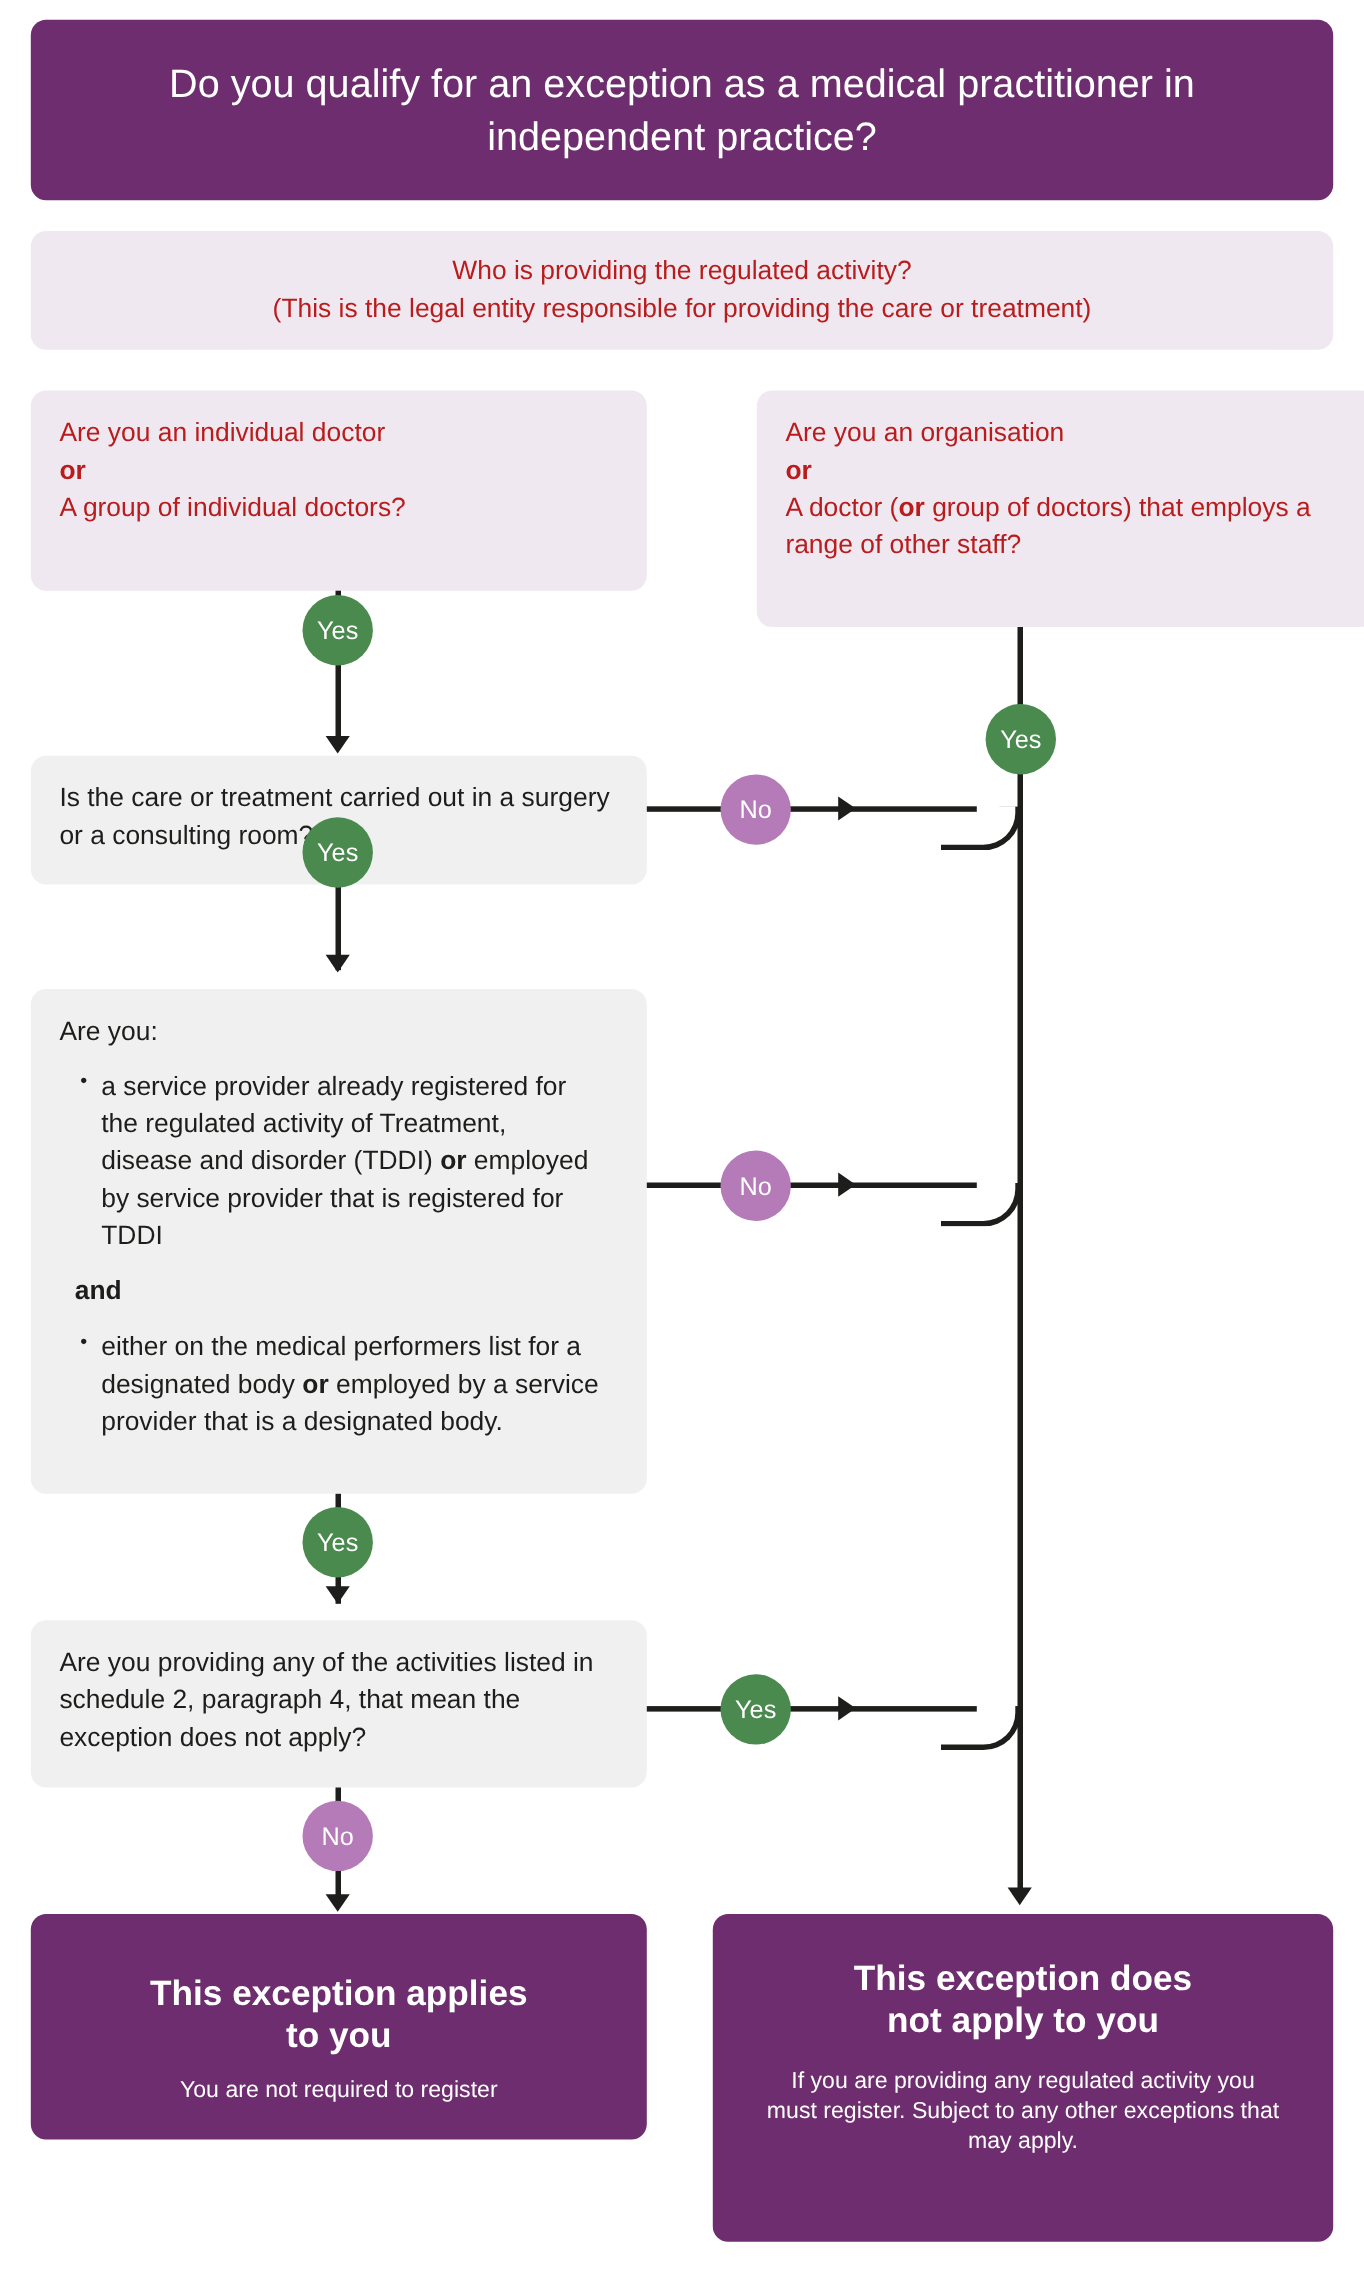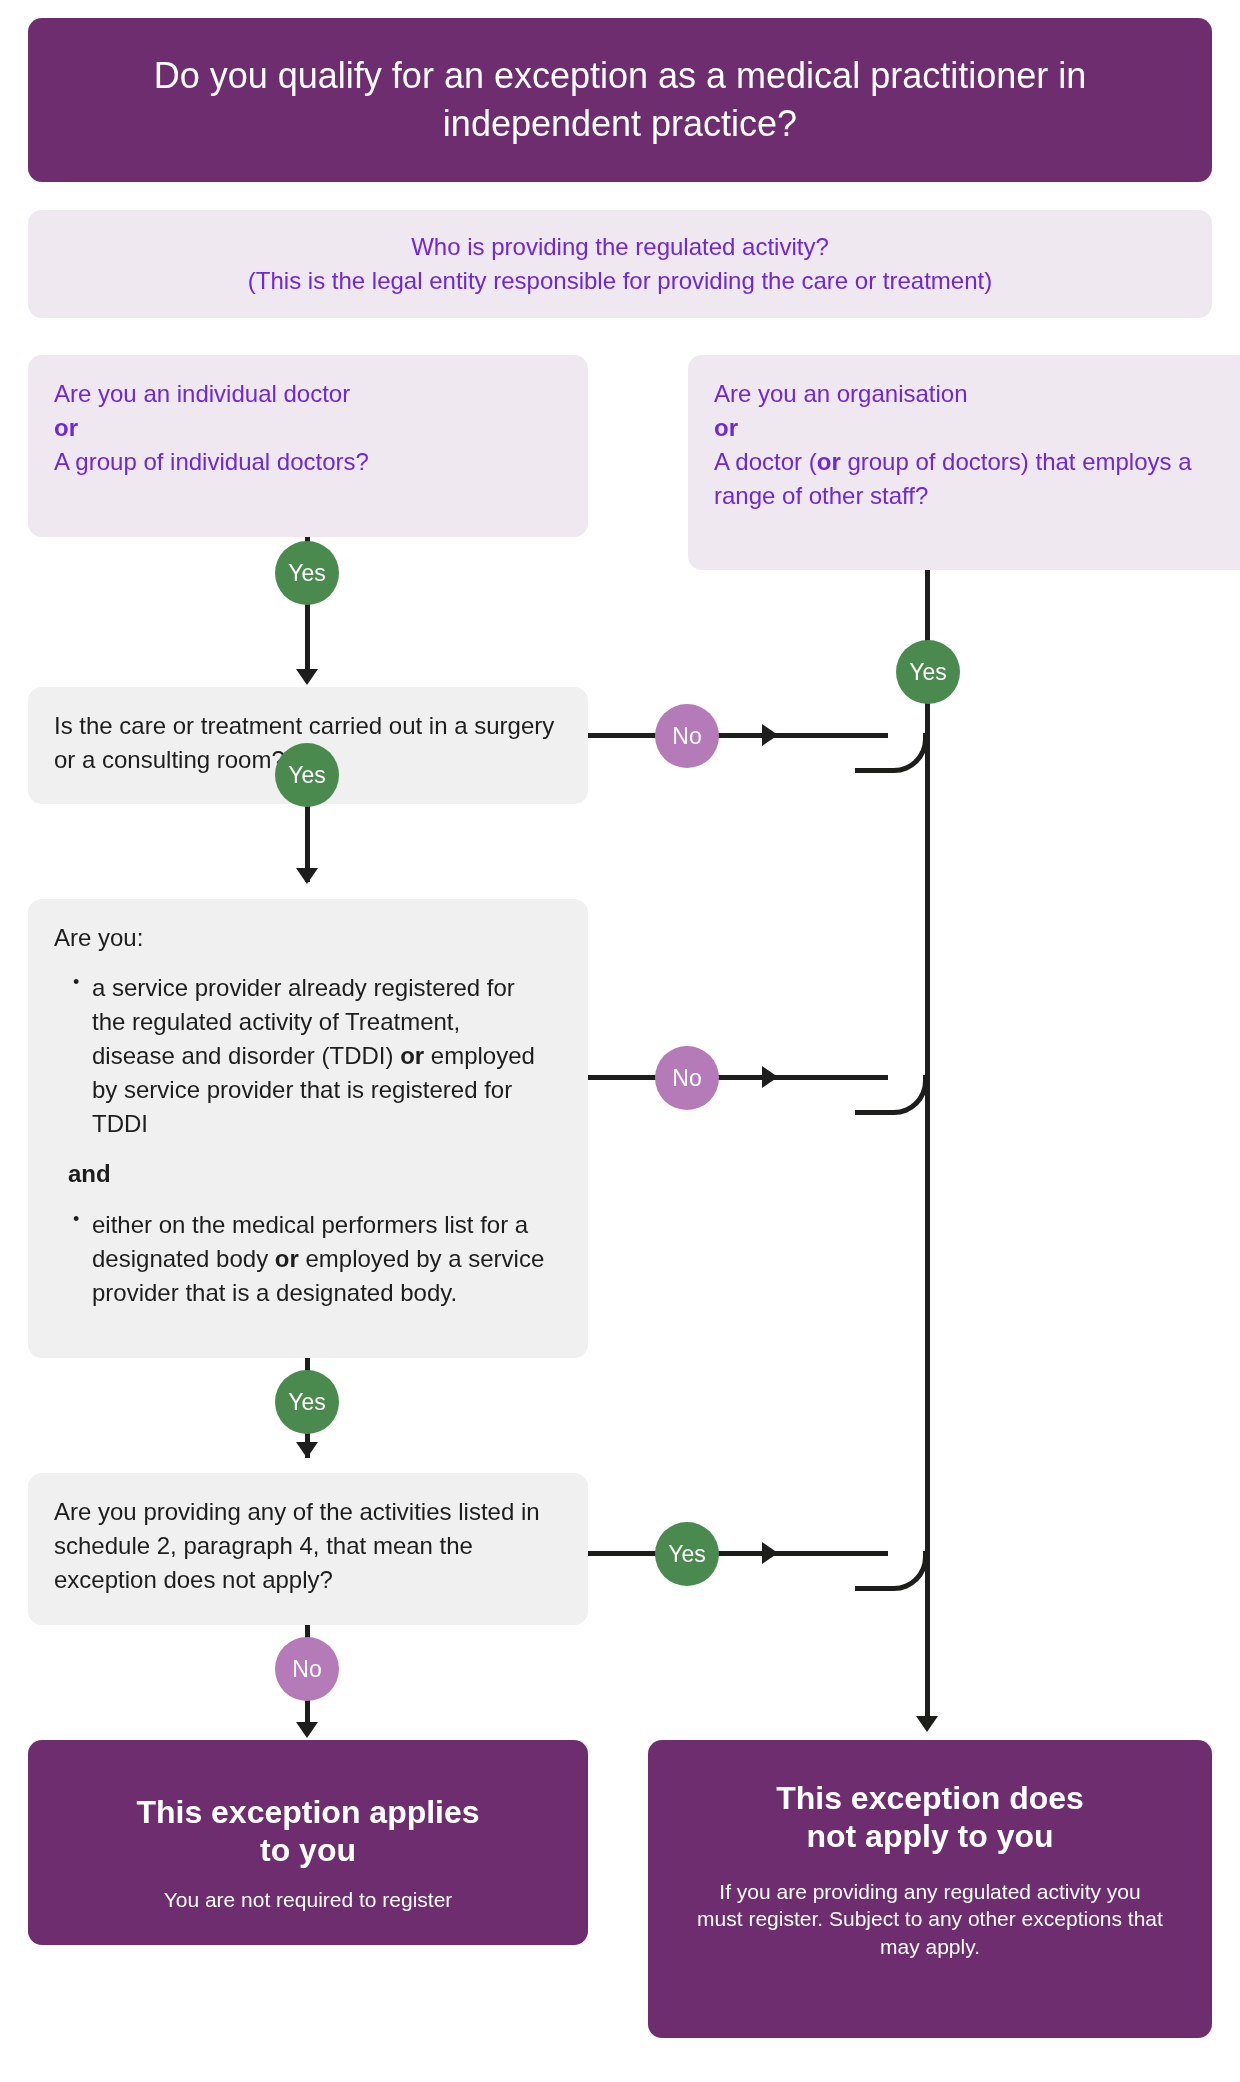--- a/index.html
+++ b/index.html
@@ -20,21 +20,21 @@
   
   .box {
     position: absolute;
     border-radius: 14px;
   }
   .box-purple {
     background: #6d2d6e;
     color: #ffffff;
     text-align: center;
   }
-  .box-lilac  { background: #f0e8f0; color: #6d28d9; }
+  .box-lilac  { background: #f0e8f0; color: #b91c1c; }
   .box-grey   { background: #f0f0f0; color: #1d1d1b; }
 
   .hdr-title {
     font-size: 36px;
     line-height: 1.32;
     font-weight: 400;
     padding: 0 34px;
   }
   .center-v {
     display: flex;

